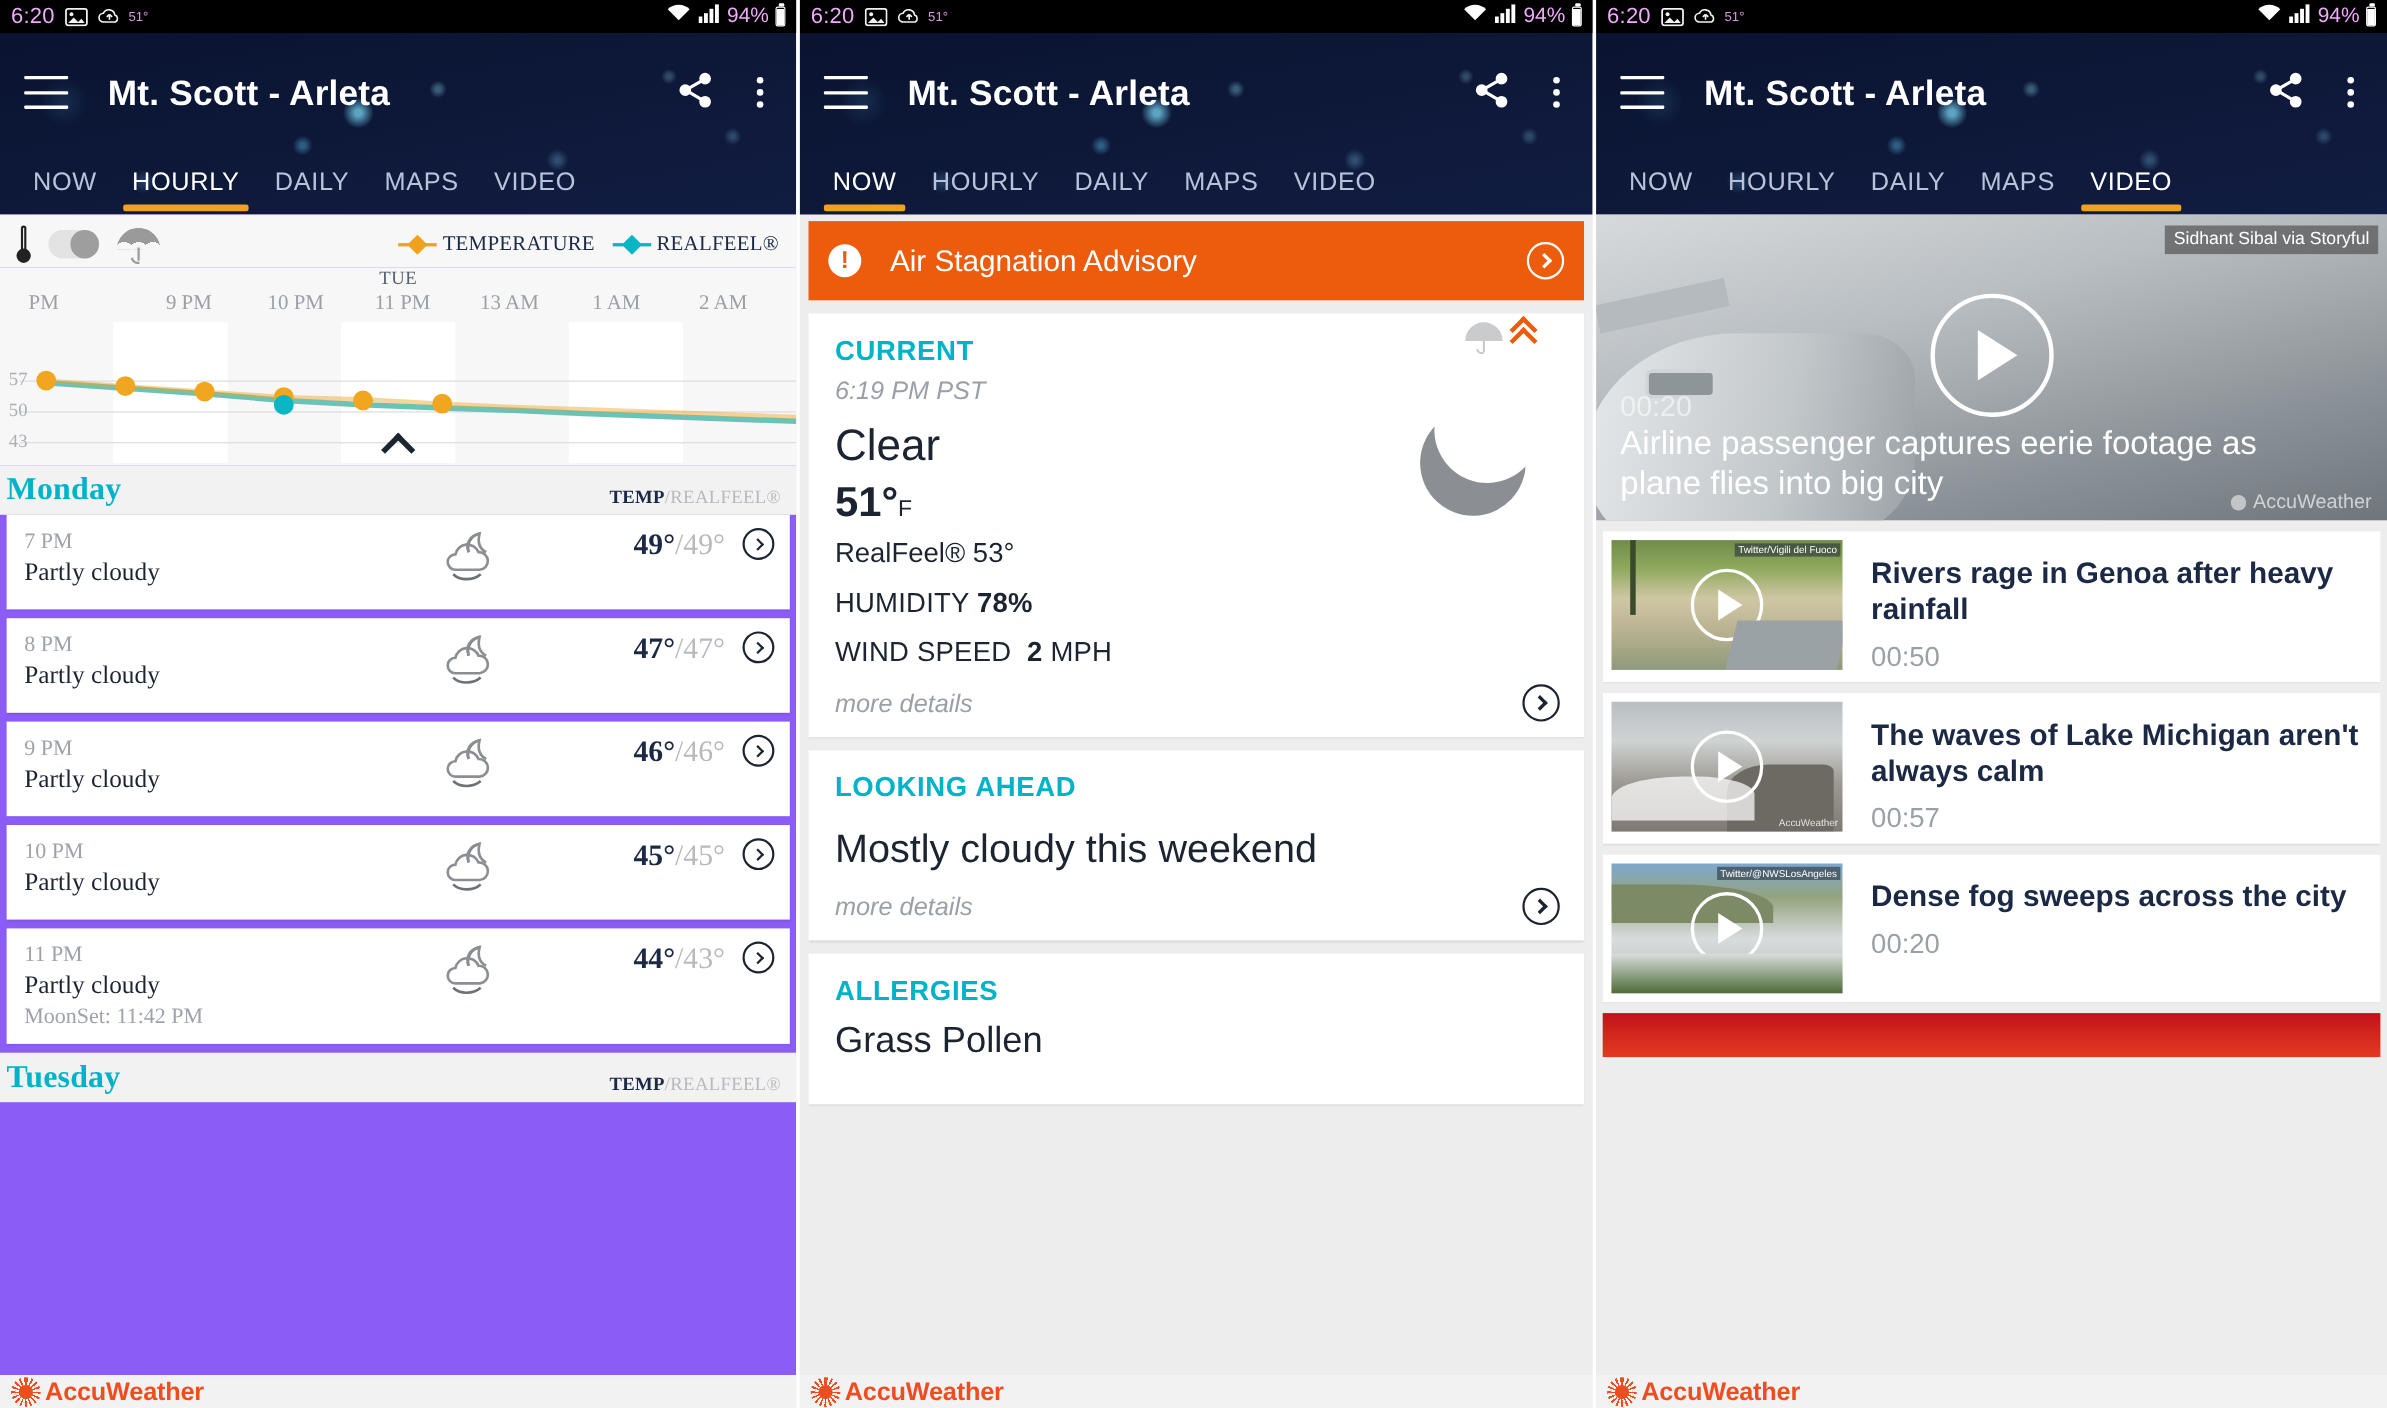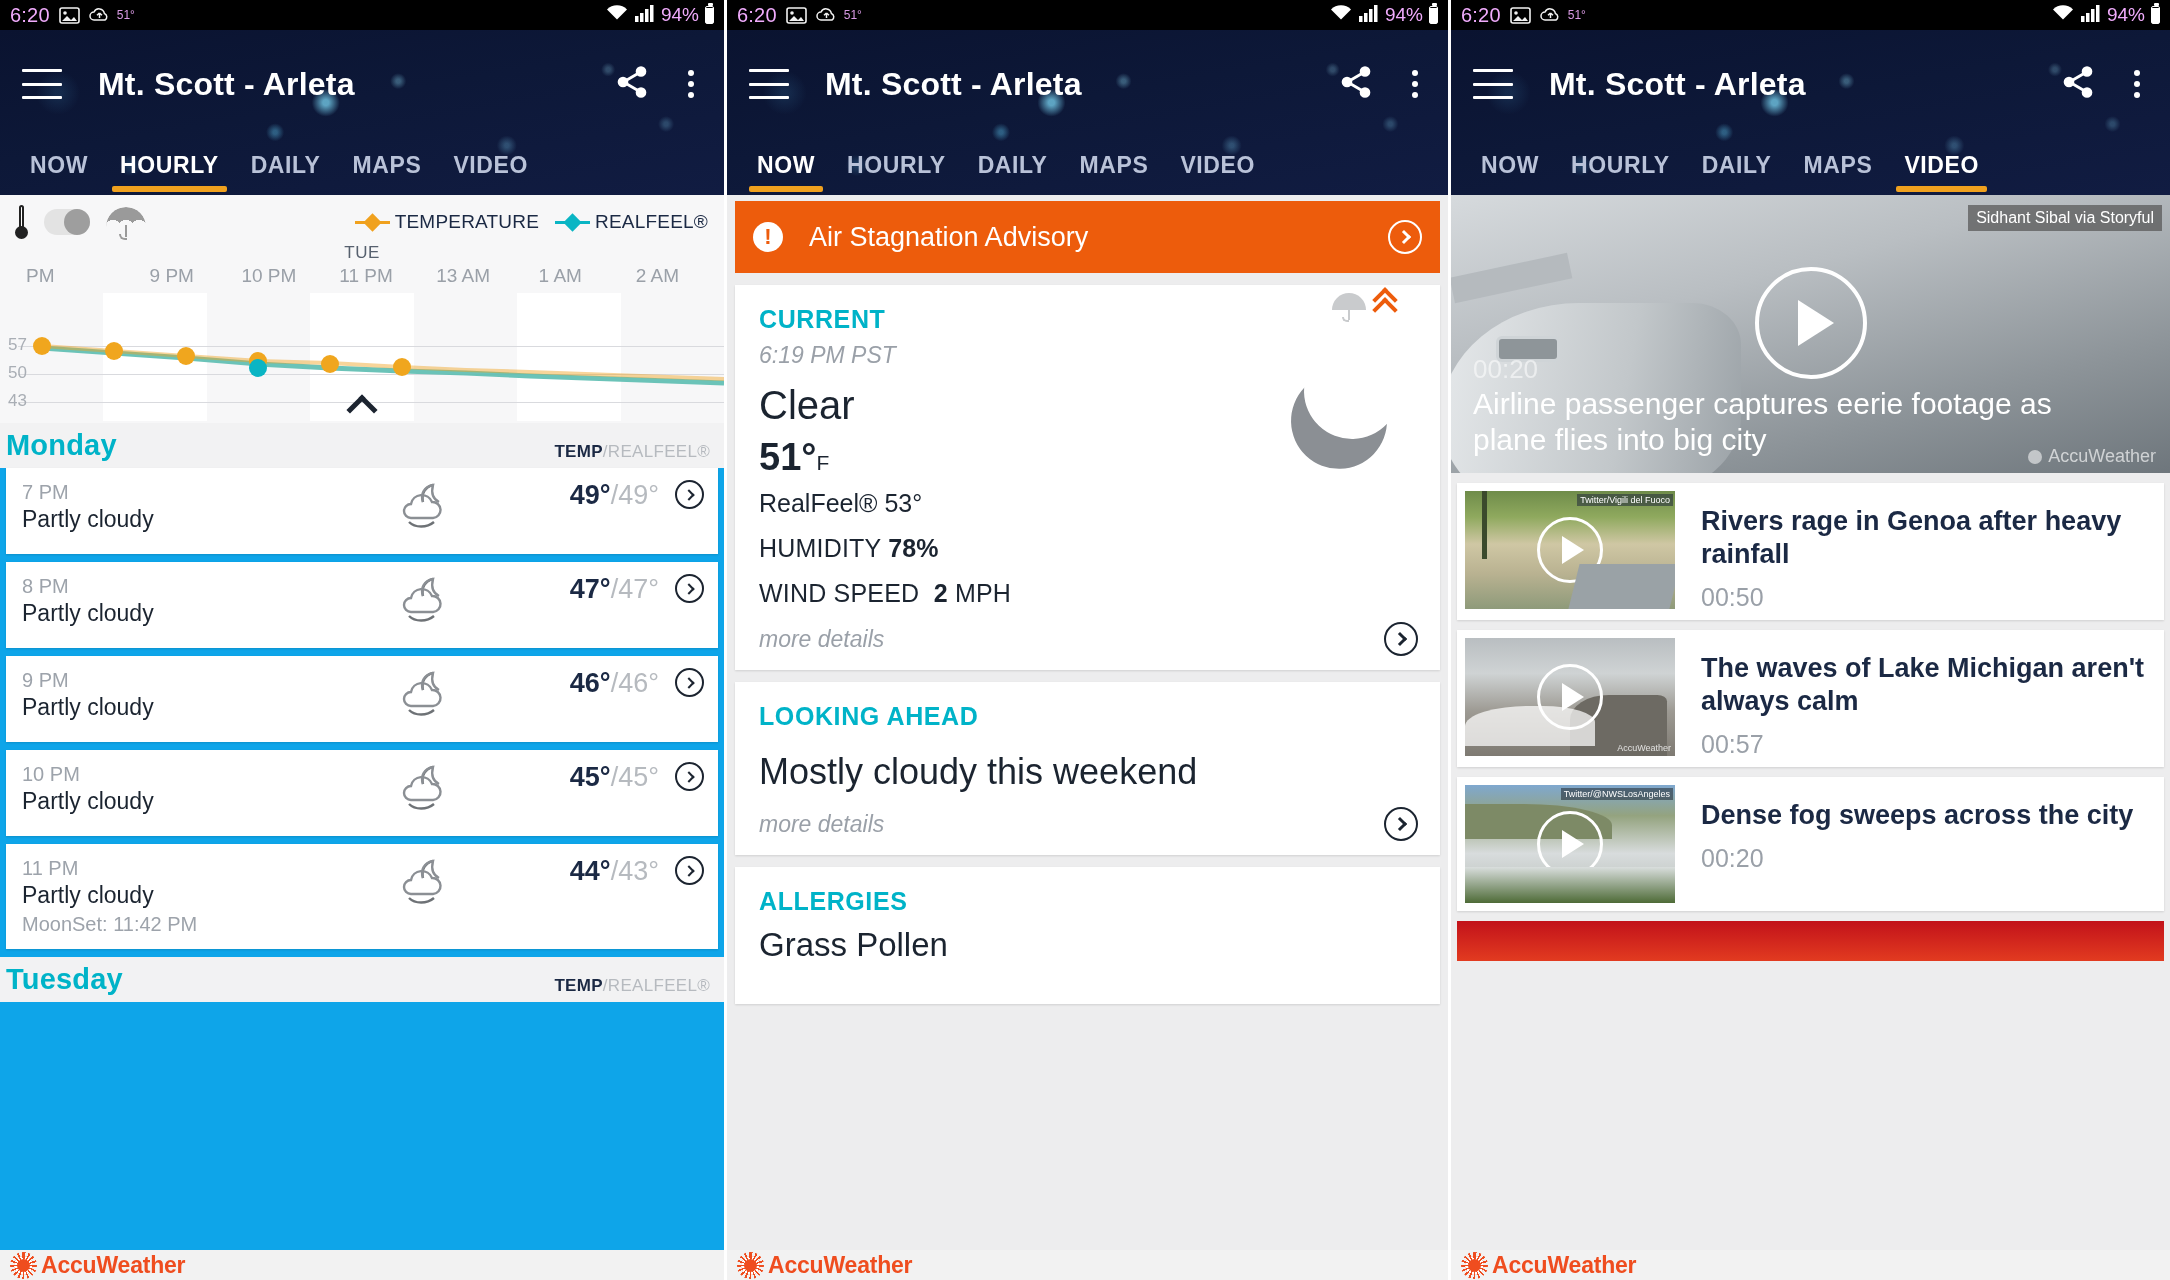--- a/index.html
+++ b/index.html
@@ -44,31 +44,31 @@
   .apphead .bar { height:108px; display:flex; align-items:center; padding:0 22px; position:relative; z-index:2; }
   .hamburger { width:40px; height:30px; display:flex; flex-direction:column; justify-content:space-between; cursor:pointer; flex:none; }
   .hamburger i { display:block; height:3px; background:#fff; border-radius:1px; }
   .apptitle { color:#fff; font-size:32px; font-weight:600; margin-left:36px; white-space:nowrap; letter-spacing:.2px; }
   .head-actions { margin-left:auto; display:flex; align-items:center; gap:30px; }
   .kebab { display:flex; flex-direction:column; gap:5px; padding:4px 8px; cursor:pointer; }
   .kebab i { width:6px; height:6px; background:#fff; border-radius:50%; display:block; }
 
   .tabs { display:flex; align-items:flex-end; padding:0 14px; position:relative; z-index:2; height:54px; }
   .tab {
-    color:#b9c2d8; font-size:23px; font-weight:700; letter-spacing:.6px;
+    color:#b9c2d8; font-size:23px; font-weight:400; letter-spacing:.6px;
     padding:0 16px 13px 16px; position:relative; cursor:pointer; white-space:nowrap;
   }
   .tab.active { color:#ffffff; }
   .tab.active:after {
     content:""; position:absolute; left:8px; right:8px; bottom:0; height:6px;
     background:#f0a11e; border-radius:2px;
   }
 
   
-  .hourly-body { height:1085px; background:#0ea5e9; position:relative; overflow:hidden; }
+  .hourly-body { height:1085px; background:#8b5cf6; position:relative; overflow:hidden;font-family:Liberation Serif, serif; }
 
   .chartctl { display:flex; align-items:center; padding:8px 16px 2px 10px; background:#f7f7f8; height:48px; }
   .thermo { width:14px; height:34px; position:relative; flex:none; margin-left:4px;}
   .thermo .stem { position:absolute; left:5px; top:0; width:5px; height:24px; border:2px solid #222; border-radius:3px 3px 0 0; background:#fff;}
   .thermo .bulb { position:absolute; left:1px; bottom:0; width:13px; height:13px; border:2px solid #222; border-radius:50%; background:#222;}
   .toggle { width:46px; height:26px; border-radius:13px; background:#e3e3e3; position:relative; margin-left:16px; cursor:pointer; flex:none;}
   .toggle:after { content:""; position:absolute; right:0; top:0; width:26px; height:26px; border-radius:50%; background:#9e9e9e;}
   .umb { margin-left:16px; width:40px; height:34px; position:relative; flex:none;}
   .umb .dome { position:absolute; top:2px; left:0; width:40px; height:20px; background:#9a9a9a;
                border-radius:20px 20px 0 0;

